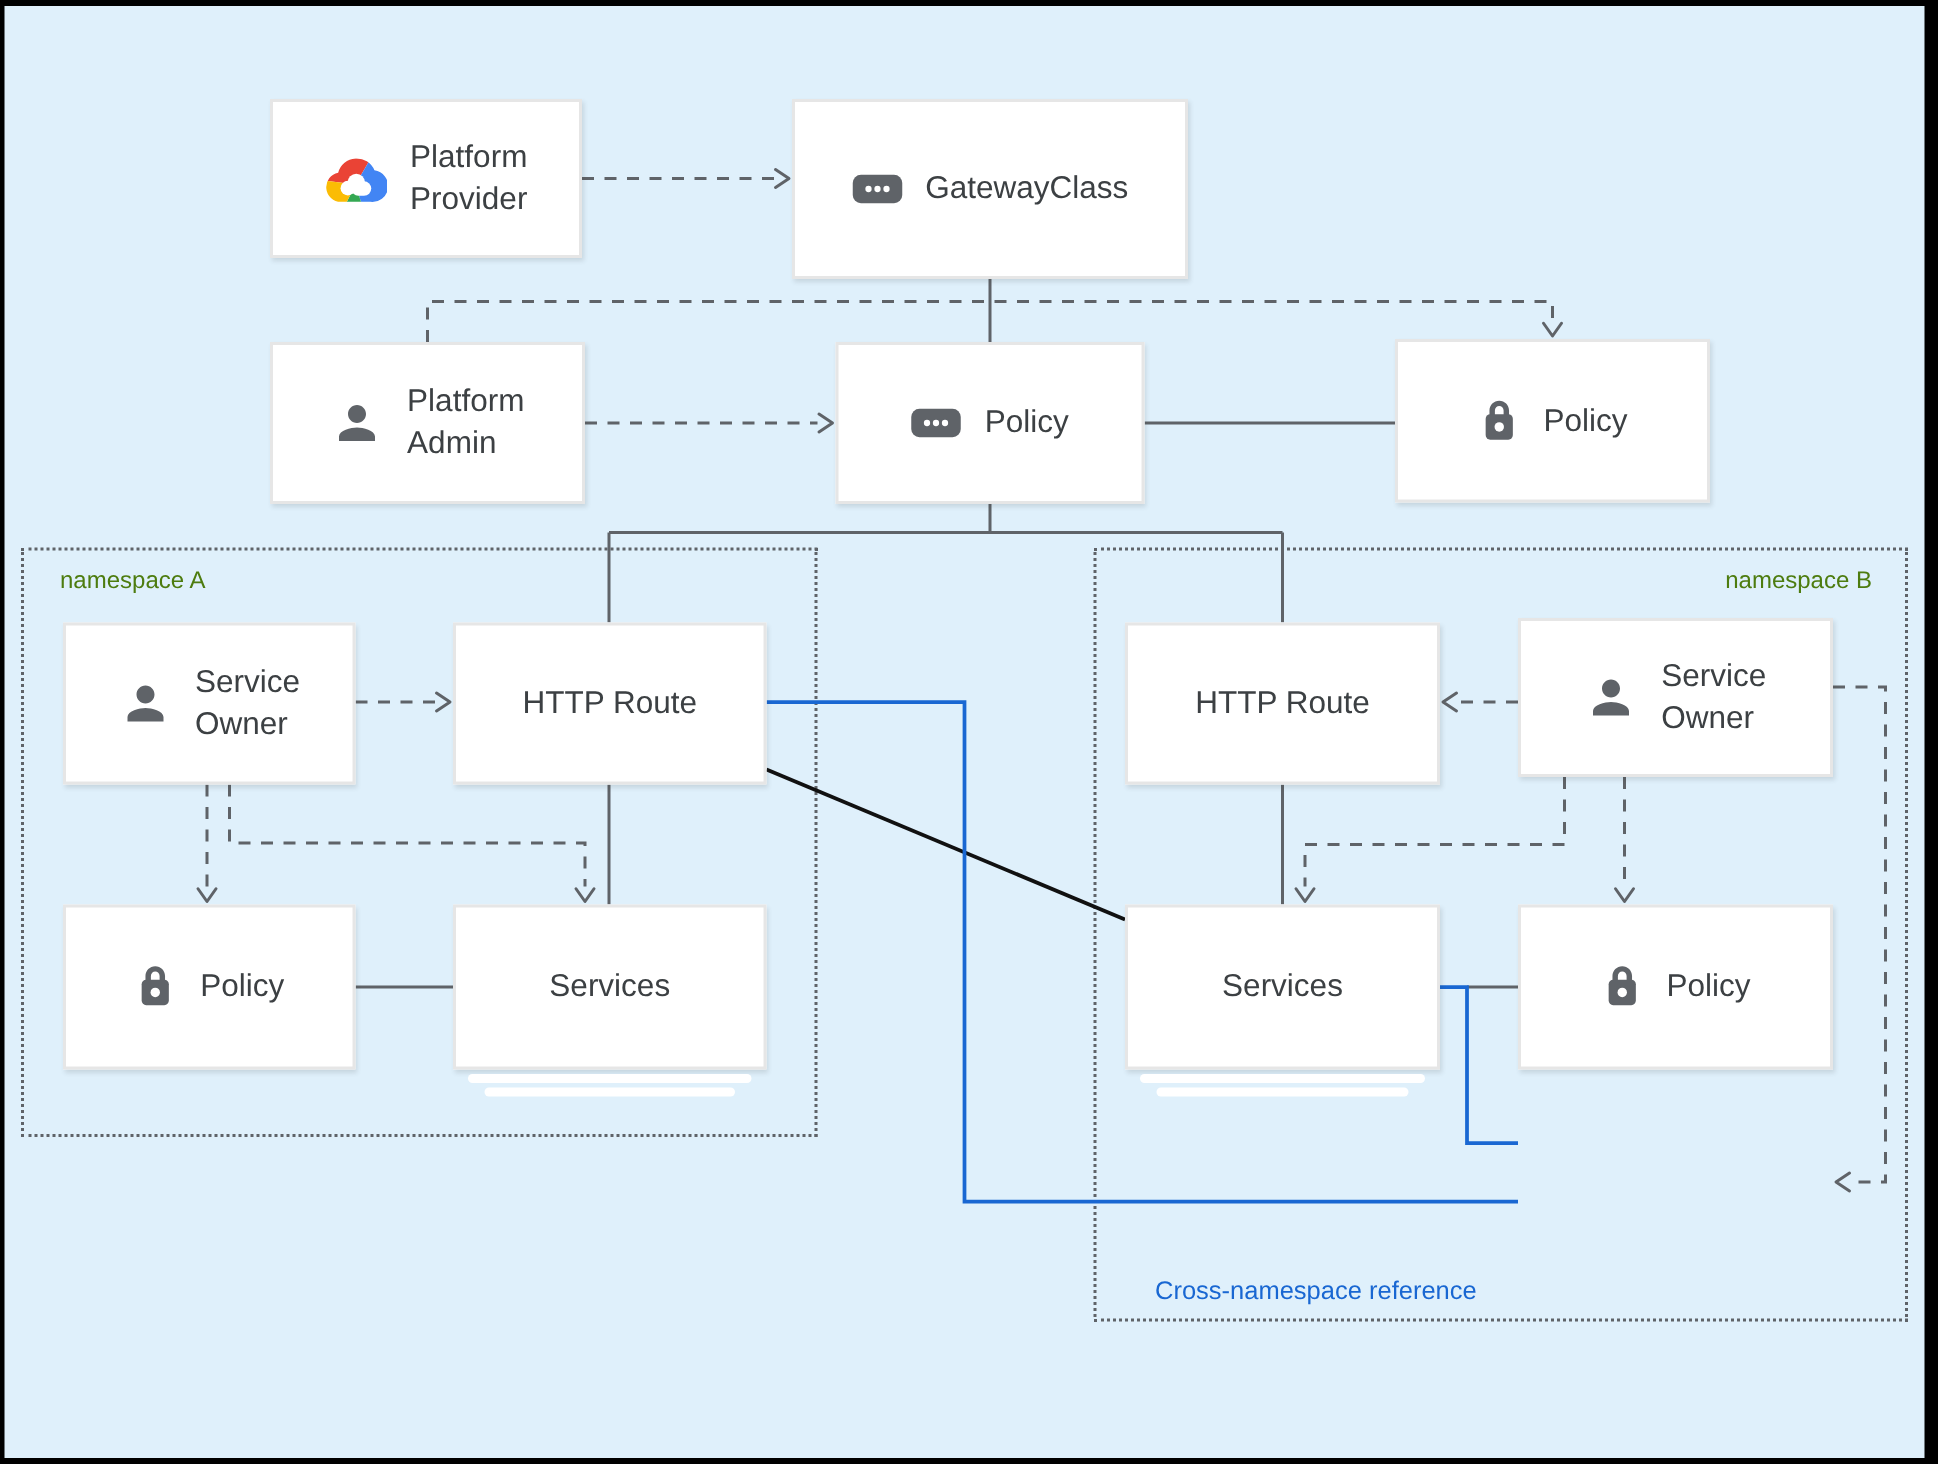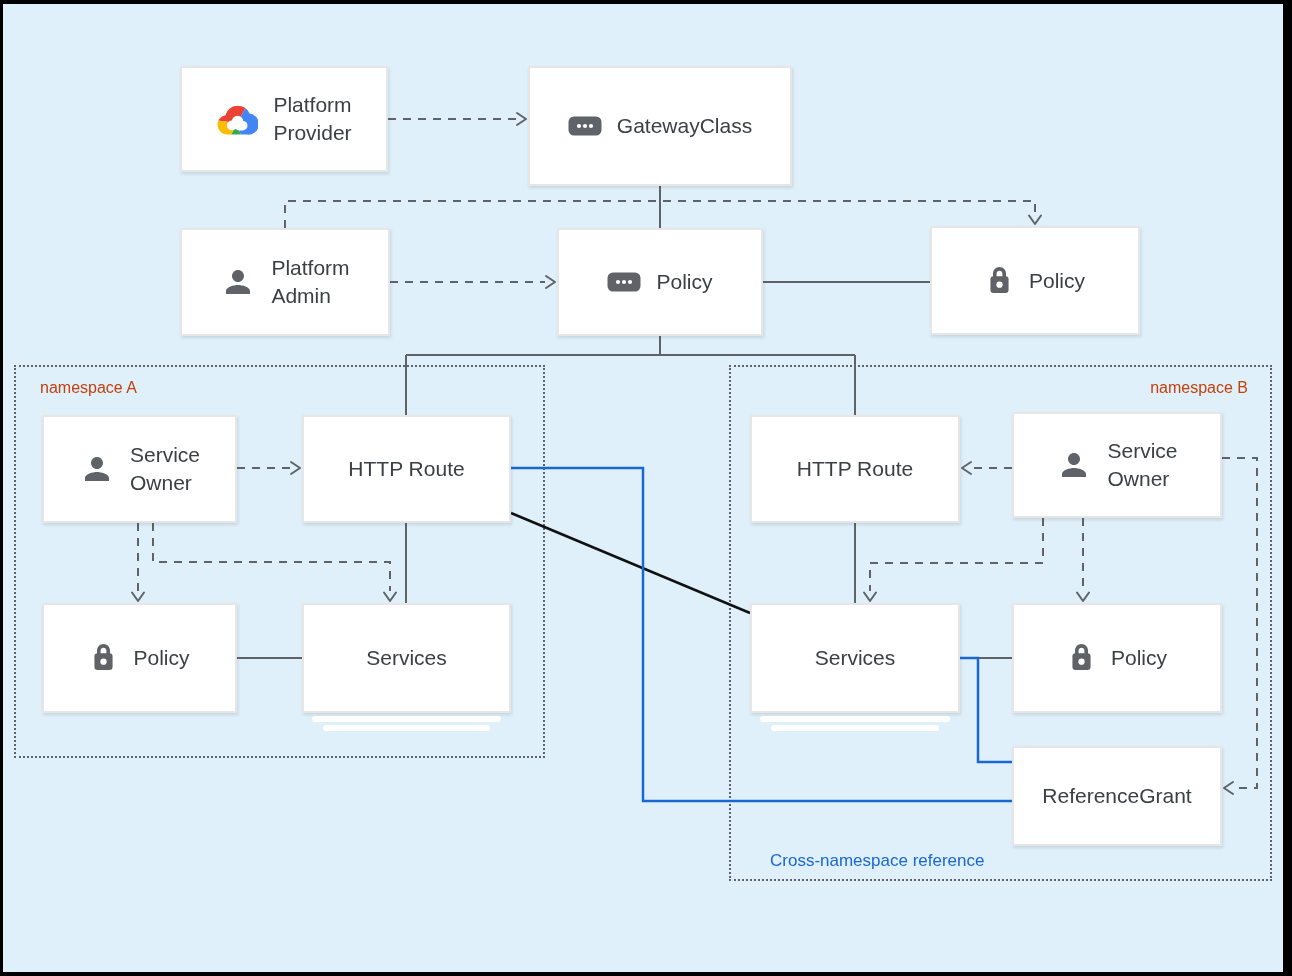--- a/index.html
+++ b/index.html
@@ -10,21 +10,21 @@
   }
   .frame{position:absolute;background:#000;z-index:9;}
   .frame.top{left:0;top:0;width:1292px;height:4px;}
   .frame.bottom{left:0;top:972px;width:1292px;height:4px;}
   .frame.left{left:0;top:0;width:3px;height:976px;}
   .frame.right{left:1283px;top:0;width:9px;height:976px;}
 
   .ns{position:absolute;border:2px dotted #5f6368;box-sizing:border-box;z-index:1;}
   #ns-a{left:14px;top:365px;width:531px;height:393px;}
   #ns-b{left:729px;top:365px;width:543px;height:516px;}
-  .ns-label{position:absolute;top:12px;font-size:16px;color:#c2410c;}
+  .ns-label{position:absolute;top:12px;font-size:16px;color:#4d7c0f;}
   #ns-a .ns-label{left:24px;}
   #ns-b .ns-label{right:22px;margin-left:20px;}
 
   svg.wires{position:absolute;left:0;top:0;z-index:2;pointer-events:none;}
 
   .node{
     position:absolute;background:#fff;border:2px solid #e6e6e6;box-sizing:border-box;
     box-shadow:1px 2px 3px rgba(60,64,67,.14);
     display:flex;align-items:center;justify-content:center;gap:15px;
     color:#3c4043;font-size:21px;z-index:3;
@@ -230,23 +230,20 @@
     <span class="icon">
       <svg width="29" height="34" viewBox="0 0 24 28">
         <path d="M12 2.5c-3 0-5.4 2.4-5.4 5.4V11h3V7.9c0-1.3 1.1-2.4 2.4-2.4s2.4 1.1 2.4 2.4V11h3V7.9C17.4 4.9 15 2.5 12 2.5z" fill="#5f6368"></path>
         <rect x="4.5" y="10" width="15" height="14" rx="2.5" fill="#5f6368"></rect>
         <circle cx="12" cy="17" r="2.6" fill="#fff"></circle>
       </svg>
     </span>
     <span class="label">Policy</span>
   </div>
 
-  <div class="node" id="n-reference-grant">
-    <span class="label">ReferenceGrant</span>
-  </div>
 
   <div class="annotation">Cross-namespace reference</div>
 
   <div class="frame top"></div>
   <div class="frame bottom"></div>
   <div class="frame left"></div>
   <div class="frame right"></div>
 
 </div>
 

